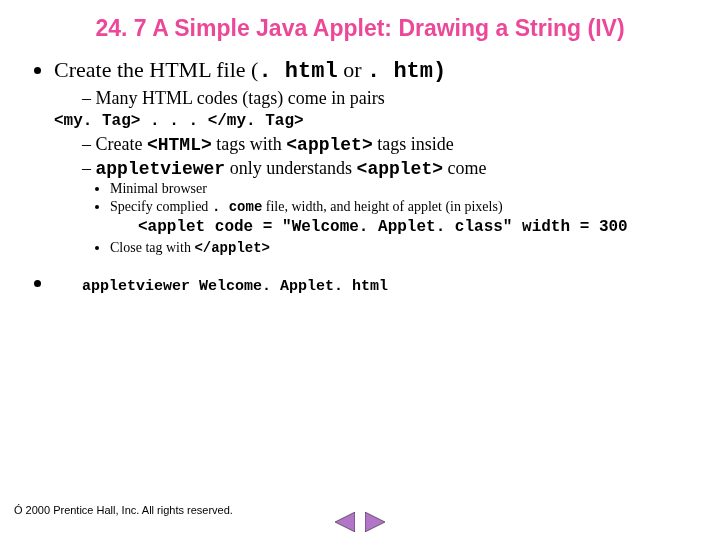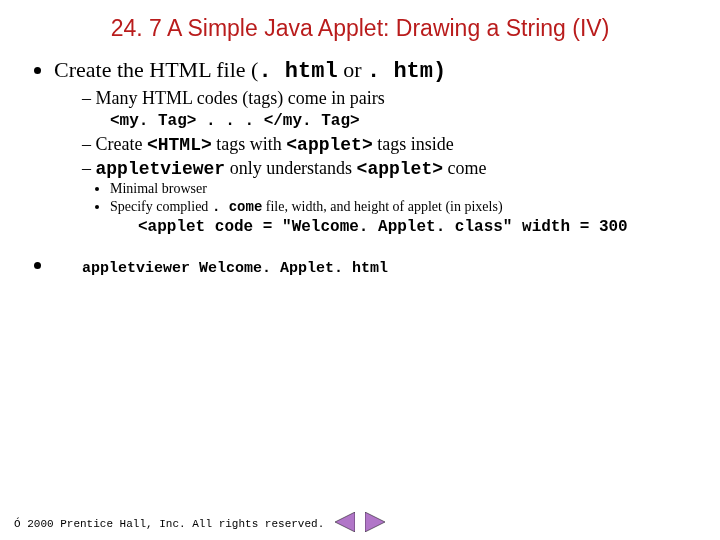--- a/index.html
+++ b/index.html
@@ -10,22 +10,22 @@
     font-family: "Times New Roman", Times, serif;
     background: #fff;
     color: #000;
     position: relative;
     overflow: hidden;
   }
   .slide {
     padding: 10px 28px 0 28px;
   }
   .title {
-    color: #b91c1c;
-    font-weight: normal;
+    color: #ec4899;
+    font-weight: bold;
     font-size: 23px;
     text-align: center;
     line-height: 1.25;
     font-family: Arial, Helvetica, sans-serif;
     margin: 4px 0 14px 0;
   }
   ul.lvl1 {
     margin: 0 0 0 6px;
     padding: 0 0 0 20px;
     font-size: 22px;
@@ -38,21 +38,20 @@
     list-style: none;
   }
   ul.lvl2 > li::before {
     content: "– ";
   }
   ul.lvl2 > li { margin: 3px 0; }
   .code-line {
     font-family: "Courier New", Courier, monospace;
     font-weight: bold;
     font-size: 16px;
-    margin-left: 56px;
     margin-top: 2px;
     margin-bottom: 2px;
     display: block;
   }
   ul.lvl3 {
     margin: 2px 0 0 0;
     padding: 0 0 0 28px;
     font-size: 14px;
     list-style: disc;
   }
@@ -71,24 +70,24 @@
   }
   .run-code {
     font-family: "Courier New", Courier, monospace;
     font-weight: bold;
     font-size: 15px;
     margin-left: 28px;
     display: block;
   }
   .footer {
     position: absolute;
-    bottom: 10px;
+    bottom: 24px;
     left: 14px;
     font-size: 11px;
-    font-family: Liberation Mono, monospace;
+    font-family: Liberation Sans, sans-serif;
   }
   .nav {
     position: absolute;
     bottom: 8px;
     left: 50%;
     transform: translateX(-50%);
     display: flex;
     gap: 10px;
   }
   .nav svg { display: block; }
@@ -109,20 +108,23 @@
       <span class="code-line">&lt;my. Tag&gt; . . . &lt;/my. Tag&gt;</span>
 
       <ul class="lvl2">
         <li><span>Create </span><span class="mono">&lt;HTML&gt;</span><span> tags with </span><span class="mono">&lt;applet&gt;</span><span> tags inside</span></li>
         <li><span class="mono">appletviewer</span><span> only understands </span><span class="mono">&lt;applet&gt;</span><span> come</span>
           <ul class="lvl3">
             <li>Minimal browser</li>
             <li><span>Specify complied </span><span class="mono">. come</span><span> file, width, and height of applet (in pixels)</span></li>
           </ul>
           <span class="applet-code">&lt;applet code = "Welcome. Applet. class" width = 300</span>
+          <ul class="lvl3">
+            <li><span>Close tag with </span><span class="mono">&lt;/applet&gt;</span></li>
+          </ul>
         </li>
       </ul>
     </li>
 
     <li>
       <span class="run-code">appletviewer Welcome. Applet. html</span>
     </li>
   </ul>
 </div>
 

